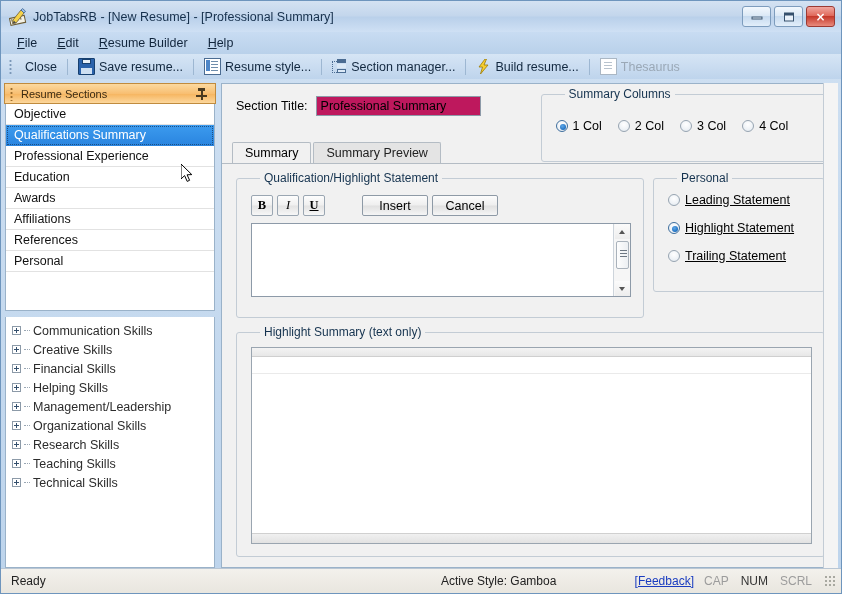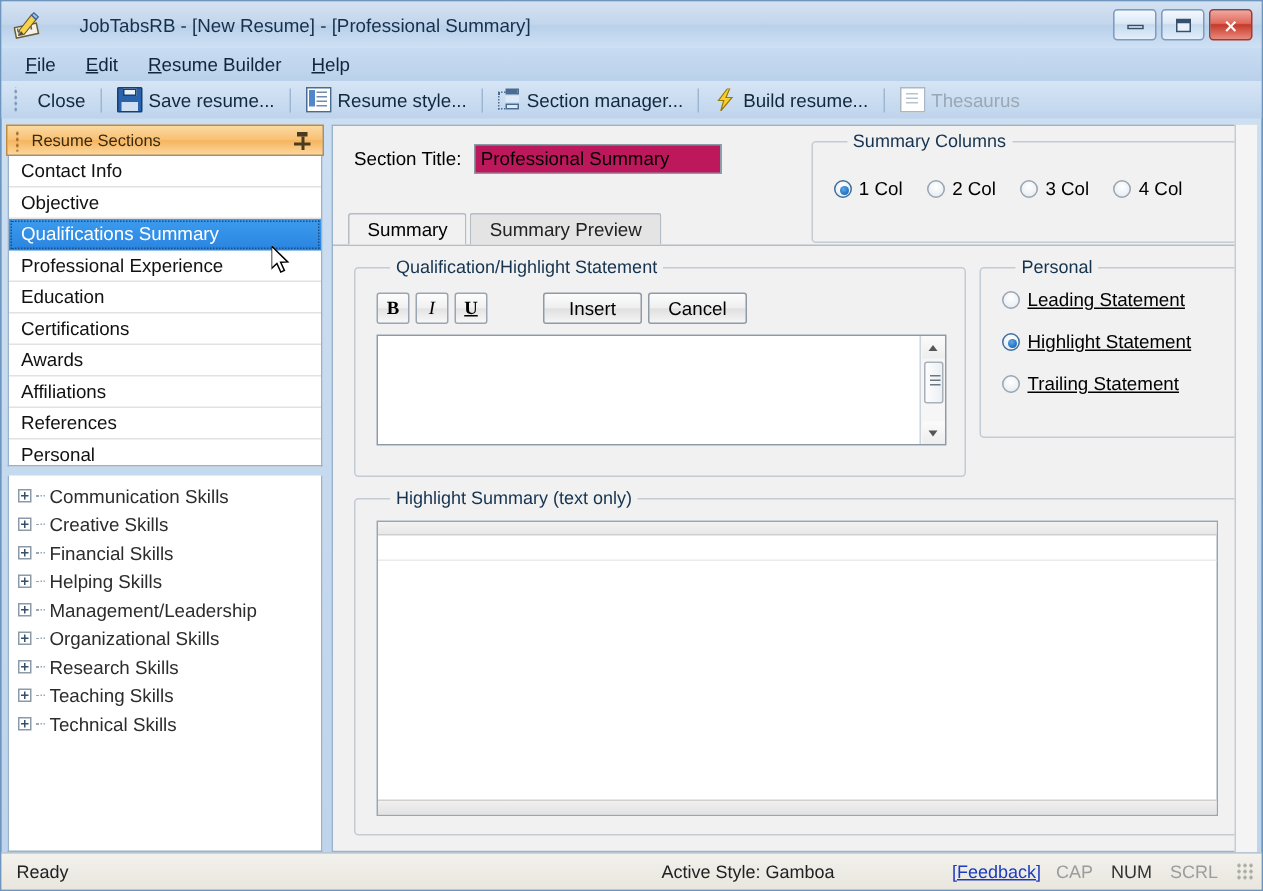--- a/index.html
+++ b/index.html
@@ -16,21 +16,21 @@
     background:linear-gradient(180deg,#cfe0f2 0%,#bdd4ec 100%);
     display:flex;flex-direction:column;
   }
   
   .titlebar{
     height:31px;flex:0 0 31px;position:relative;
     background:linear-gradient(180deg,#d4e2f2 0%,#c3d6ec 48%,#b9d0ea 52%,#cfe0f4 100%);
     display:flex;align-items:center;
   }
   .app-icon{width:18px;height:18px;margin-left:8px;margin-right:6px;position:relative;flex:0 0 18px;}
-  .title-text{font-size:12.5px;color:#16304c;white-space:nowrap;margin-left:20px;}
+  .title-text{font-size:12.5px;color:#16304c;white-space:nowrap;}
   .wbtns{position:absolute;right:6px;top:5px;display:flex;gap:3px;}
   .wbtn{
     width:29px;height:21px;box-sizing:border-box;
     border:1px solid #7d9cbd;border-radius:3px;
     background:linear-gradient(180deg,#f3f8fd 0%,#dce9f6 45%,#c6daef 50%,#e2eefa 100%);
     position:relative;
   }
   .wbtn.close{
     border-color:#9c3a33;
     background:linear-gradient(180deg,#f0a79f 0%,#e06a5c 45%,#c5392b 50%,#e98a7c 100%);
@@ -324,26 +324,24 @@
 
       <div class="panel sections-wrap">
         <div class="panel-head">
           <span class="ph-grip"></span>
           <span class="ph-title">Resume Sections</span>
           <span class="pin">
               <i></i>
             </span>
         </div>
         <div class="listbox" style="position:relative;">
-          <div class="sec-item">Contact Info</div>
           <div class="sec-item">Objective</div>
           <div class="sec-item selected">Qualifications Summary</div>
           <div class="sec-item">Professional Experience</div>
           <div class="sec-item">Education</div>
-          <div class="sec-item">Certifications</div>
           <div class="sec-item">Awards</div>
           <div class="sec-item">Affiliations</div>
           <div class="sec-item">References</div>
           <div class="sec-item">Personal</div>
         </div>
       </div>
 
       <div class="panel verbs-wrap">
         <div class="tree">
           <div class="tree-item">

